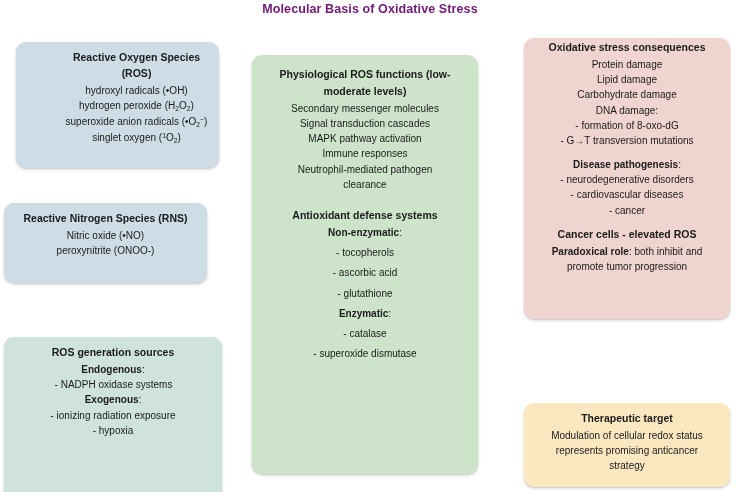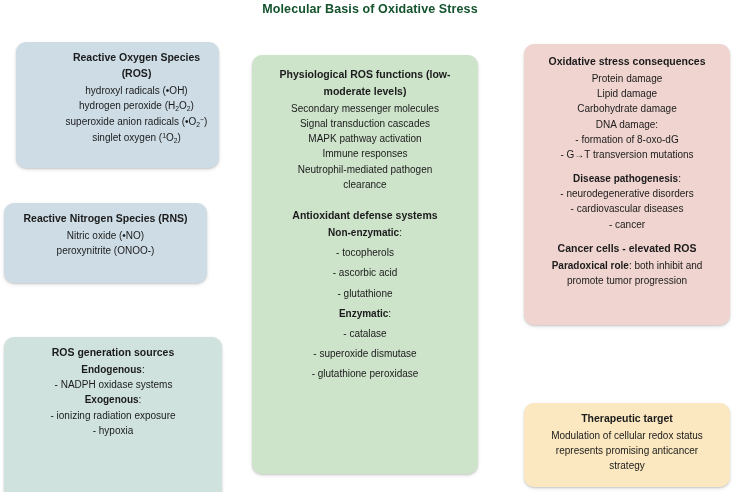--- a/index.html
+++ b/index.html
@@ -14,21 +14,21 @@
   }
   .canvas{position:relative;width:740px;height:492px;}
 
   .page-title{
     position:absolute;
     left:0;top:2px;width:740px;
     text-align:center;
     font-size:12.5px;
     font-weight:bold;
     letter-spacing:.1px;
-    color:#14532d;
+    color:#701a75;
   }
 
   .card{
     position:absolute;
     box-sizing:border-box;
     border-radius:10px;
     box-shadow:0 1px 2px rgba(0,0,0,.16), 0 2px 4px rgba(0,0,0,.08);
     padding:8px 10px;
     line-height:1.52;
     overflow:hidden;
@@ -55,21 +55,21 @@
   .ind2{padding-left:0px;}
 
   sub{font-size:.68em;vertical-align:-.25em;}
   sup{font-size:.68em;vertical-align:.45em;}
 
   
   #card-ros         {left:16px;  top:42px;  width:203px; height:126px;padding-left:48px;}
   #card-rns         {left:4px;  top:203px; width:203px; height:80px;}
   #card-sources     {left:4px;  top:337px; width:218px; height:182px;}
   #card-physio      {left:252px;top:55px;  width:226px; height:419px; padding:12px 19px;}
-  #card-consequences{left:524px;top:44px;  width:206px; height:281px; padding:10px 12px;}
+  #card-consequences{left:524px;top:38px;  width:206px; height:281px; padding:2px 12px;}
   #card-therapeutic {left:524px;top:403px; width:206px; height:84px;}
 </style>
 </head>
 <body>
 
 <div class="canvas">
 
   <div class="page-title">Molecular Basis of Oxidative Stress</div>
 
   <div class="card blue" id="card-ros">
@@ -115,21 +115,20 @@
     <div class="lft">- ascorbic acid</div>
     <div class="sp-sm"></div>
     <div class="lft">- glutathione</div>
     <div class="sp-sm"></div>
     <div class="lft"><b>Enzymatic</b>:</div>
     <div class="sp-sm"></div>
     <div class="lft">- catalase</div>
     <div class="sp-sm"></div>
     <div class="lft">- superoxide dismutase</div>
     <div class="sp-sm"></div>
-    <div class="lft">- glutathione peroxidase</div>
   </div>
 
   <div class="card pink" id="card-consequences">
     <div class="hd">Oxidative stress consequences</div>
     <div class="lft">Protein damage</div>
     <div class="lft">Lipid damage</div>
     <div class="lft">Carbohydrate damage</div>
     <div class="lft">DNA damage:</div>
     <div class="lft">- formation of 8-oxo-dG</div>
     <div class="lft">- G→T transversion mutations</div>

